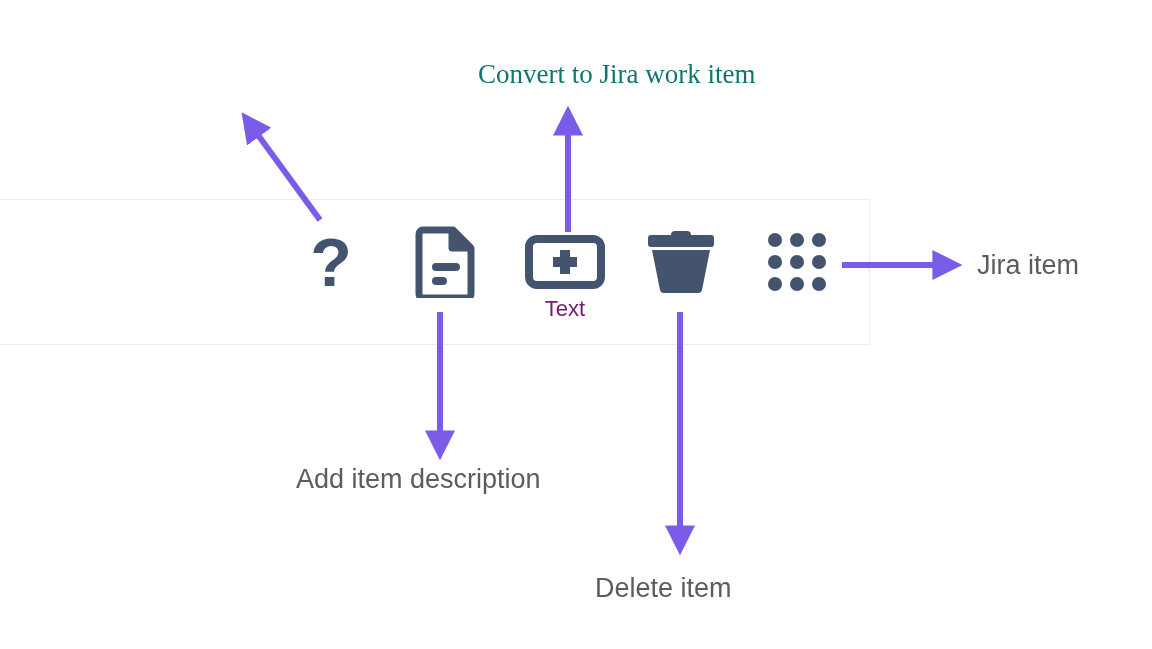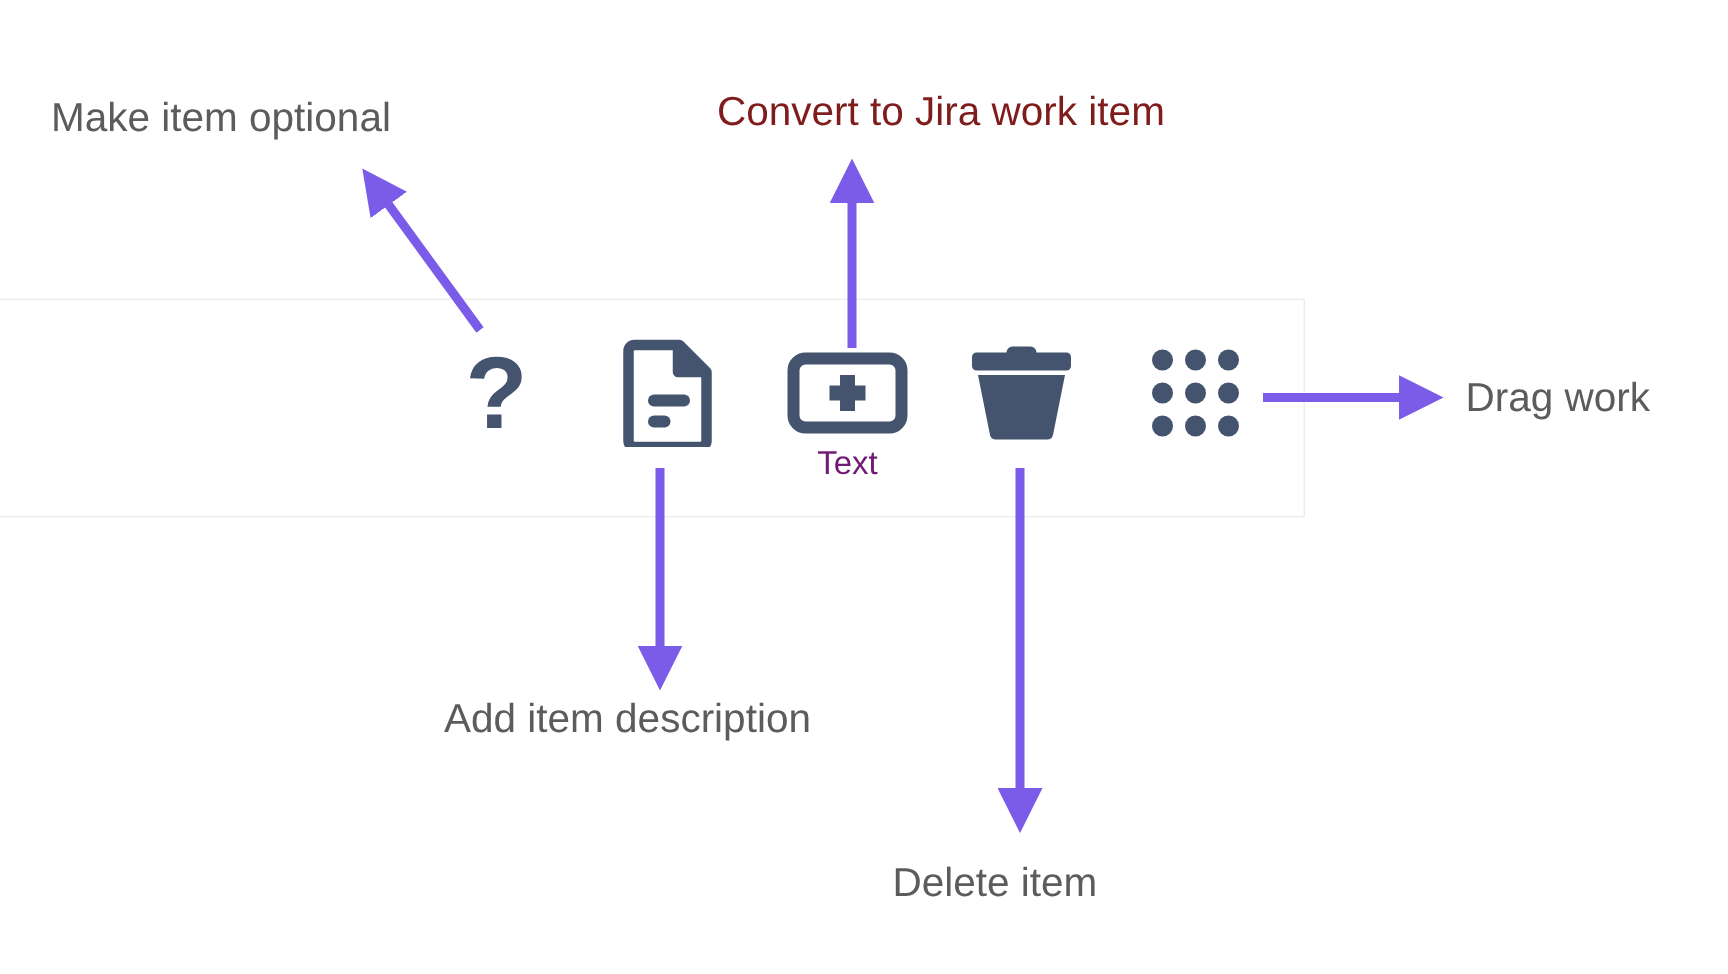--- a/index.html
+++ b/index.html
@@ -24,21 +24,21 @@
   
   .label {
     position: absolute;
     font-family: "Liberation Sans", sans-serif;
     font-size: 27px;
     line-height: 1.2;
     white-space: nowrap;
     color: #6b6b6b;
   }
   .label.dark  { color: #5c5c5c; }
-  .label.light { color: #7f1d1d; }
+  .label.light { color: #0f766e; font-family: Liberation Serif, serif; }
 
   #label-make-optional   { left: 34px;  top: 62px;  }
   #label-convert-jira    { left: 478px; top: 58px;  }
   #label-drag-item       { left: 977px; top: 249px; }
   #label-add-description { left: 296px; top: 463px; }
   #label-delete-item     { left: 595px; top: 572px; }
 
   
   .toolbar {
     position: absolute;
@@ -179,23 +179,22 @@
 
     <line x1="568" y1="232" x2="568" y2="120" stroke="#7b5ce8" stroke-width="6" marker-end="url(#ah)"></line>
 
     <line x1="440" y1="312" x2="440" y2="446" stroke="#7b5ce8" stroke-width="6" marker-end="url(#ah)"></line>
 
     <line x1="680" y1="312" x2="680" y2="541" stroke="#7b5ce8" stroke-width="6" marker-end="url(#ah)"></line>
 
     <line x1="842" y1="265" x2="948" y2="265" stroke="#7b5ce8" stroke-width="6" marker-end="url(#ah)"></line>
   </svg>
 
-  <div class="label dark" id="label-make-optional">Make item optional</div>
 
   <div class="label light" id="label-convert-jira">Convert to Jira work item</div>
 
-  <div class="label dark" id="label-drag-item">Drag work</div>
+  <div class="label dark" id="label-drag-item">Jira item</div>
 
   <div class="label dark" id="label-delete-item">Delete item</div>
 
   <div class="label dark" id="label-add-description">Add item description</div>
 
 </div>
 
 </body></html>

